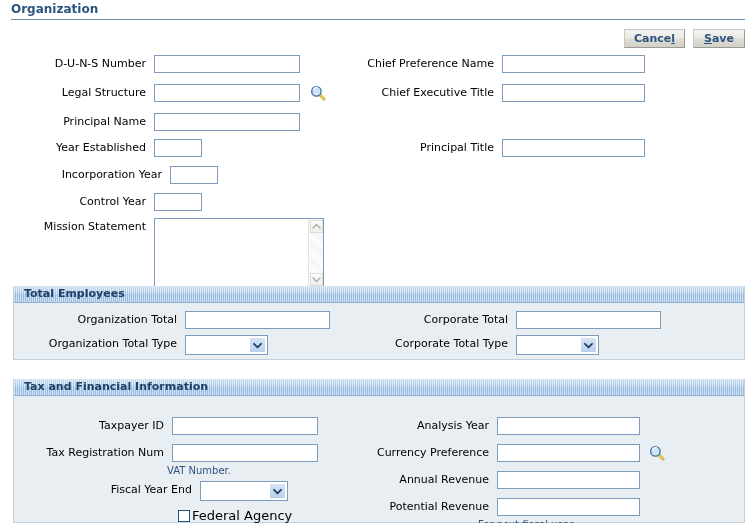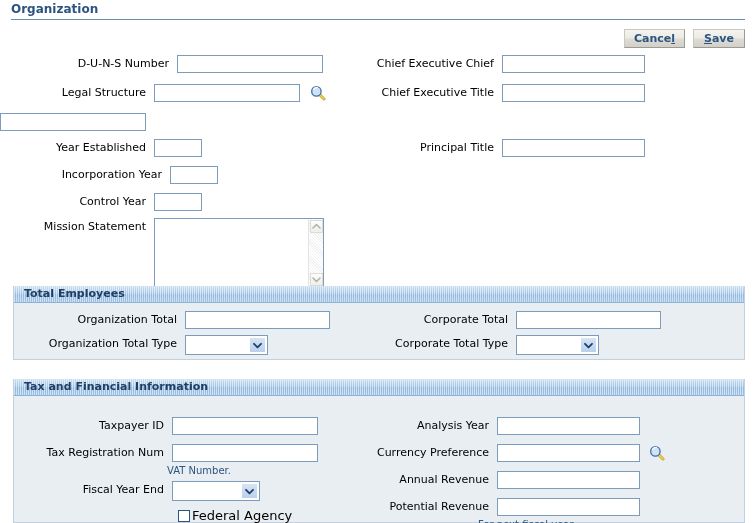--- a/index.html
+++ b/index.html
@@ -223,38 +223,39 @@
 </div>
 
 <div class="btn-bar">
   <div class="btn"><span>Cance</span><u>l</u></div>
   <div class="btn"><u>S</u><span>ave</span></div>
 </div>
 
 <div class="region region-top" style="top:48px;height:244px;">
 
   <div class="fld" style="left:0px; top:7px;">
-    <div class="lbl" style="width:146px;margin-left:23px;">D-U-N-S Number</div>
+    <div class="lbl" style="width:146px;">D-U-N-S Number</div>
     <div class="inp" style="width:146px;"></div>
   </div>
 
   <div class="fld" style="left:0px; top:36px;">
     <div class="lbl" style="width:146px;">Legal Structure</div>
     <div class="inp" style="width:146px;"></div>
     <span class="lov" style="margin-left:10px;margin-top:1px;">
       <svg width="16" height="16" viewBox="0 0 16 16">
         <line x1="8.5" y1="8.5" x2="14" y2="14" stroke="#c9a227" stroke-width="3" stroke-linecap="round"></line>
         <line x1="8.5" y1="8.5" x2="14" y2="14" stroke="#f2d65c" stroke-width="1.4" stroke-linecap="round"></line>
         <circle cx="6.4" cy="6.4" r="4.7" fill="#cfe3f7" stroke="#3c6fa5" stroke-width="1.3"></circle>
         <path d="M3.6 4.4 A4 4 0 0 1 7.4 2.4" stroke="#ffffff" stroke-width="1.1" fill="none" stroke-linecap="round"></path>
       </svg>
     </span>
   </div>
 
   <div class="fld" style="left:0px; top:65px;">
+    <div class="lbl" style="width:146px;">Principal Name</div>
     <div class="inp" style="width:146px;"></div>
   </div>
 
   <div class="fld" style="left:0px; top:91px;">
     <div class="lbl" style="width:146px;">Year Established</div>
     <div class="inp" style="width:48px;"></div>
   </div>
 
   <div class="fld" style="left:0px; top:118px;margin-left:16px;">
     <div class="lbl" style="width:146px;">Incorporation Year</div>
@@ -278,21 +279,21 @@
         <div class="ta-arrow dn">
           <svg width="9" height="7" viewBox="0 0 9 7">
               <path d="M1 2 L4.5 5.5 L8 2" stroke="#b3b3ad" stroke-width="1.6" fill="none" stroke-linecap="round" stroke-linejoin="round"></path>
             </svg>
         </div>
       </div>
     </div>
   </div>
 
   <div class="fld" style="left:346px; top:7px;">
-    <div class="lbl" style="width:148px;">Chief Executive Chief</div>
+    <div class="lbl" style="width:148px;">Chief Preference Name</div>
     <div class="inp" style="width:143px;"></div>
   </div>
 
   <div class="fld" style="left:346px; top:36px;">
     <div class="lbl" style="width:148px;">Chief Executive Title</div>
     <div class="inp" style="width:143px;"></div>
   </div>
 
   <div class="fld" style="left:346px; top:91px;">
     <div class="lbl" style="width:148px;">Principal Title</div>
@@ -347,21 +348,21 @@
       <div class="inp" style="width:146px;"></div>
     </div>
 
     <div class="fld" style="left:-13px; top:48px;">
       <div class="lbl" style="width:163px;">Tax Registration Num</div>
       <div class="inp" style="width:146px;"></div>
     </div>
     <div class="hint" style="left:153px; top:69px;">VAT Number.</div>
 
     <div class="fld" style="left:-13px; top:85px;">
-      <div class="lbl" style="width:163px;">Fiscal Year End</div>
+      <div class="lbl" style="width:163px;padding-left:28px;">Fiscal Year End</div>
       <div class="sel" style="width:88px;">
         <div class="sel-btn">
           <svg width="9" height="7" viewBox="0 0 9 7">
               <path d="M1 1.8 L4.5 5.3 L8 1.8" stroke="#1f3f66" stroke-width="1.8" fill="none" stroke-linecap="round" stroke-linejoin="round"></path>
             </svg>
         </div>
       </div>
     </div>
 
     <div class="cbx-row" style="left:164px; top:112px;">

